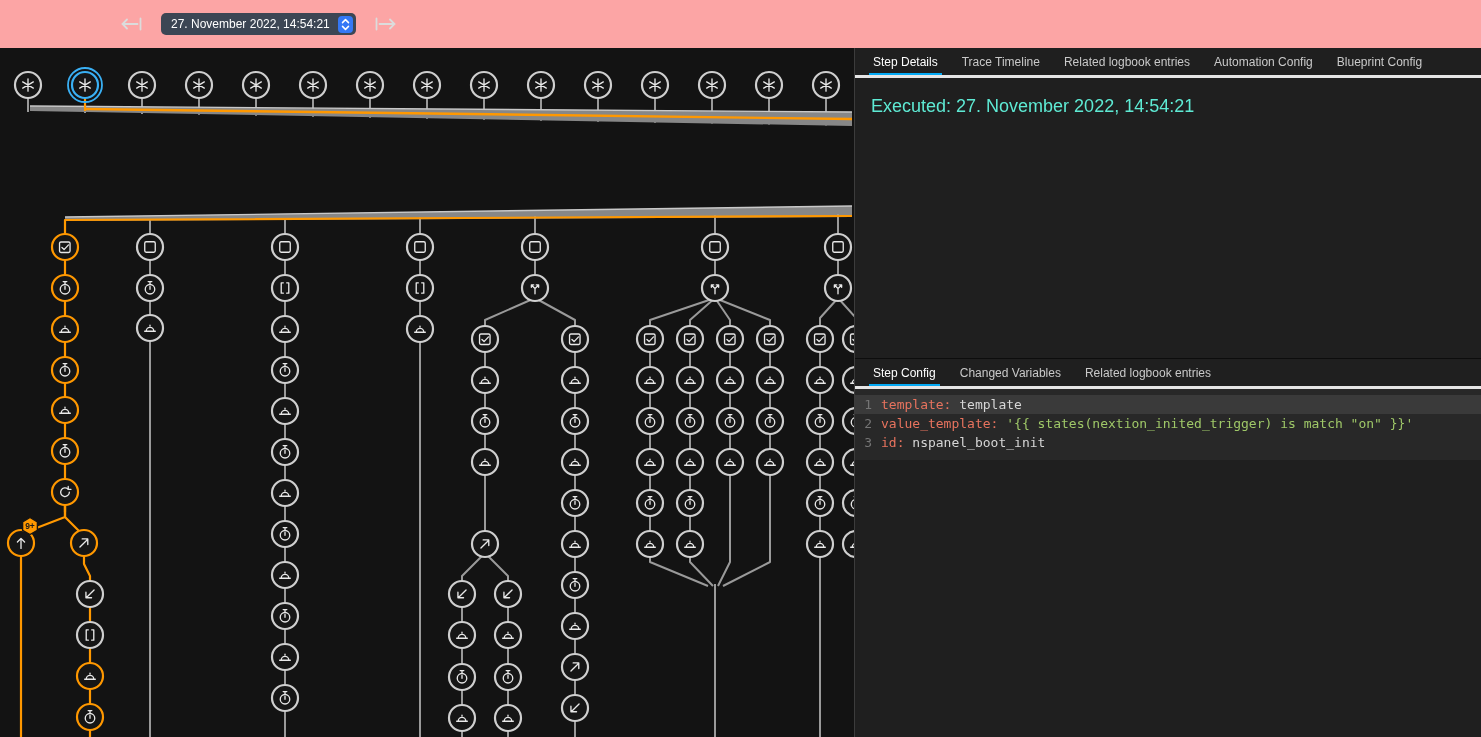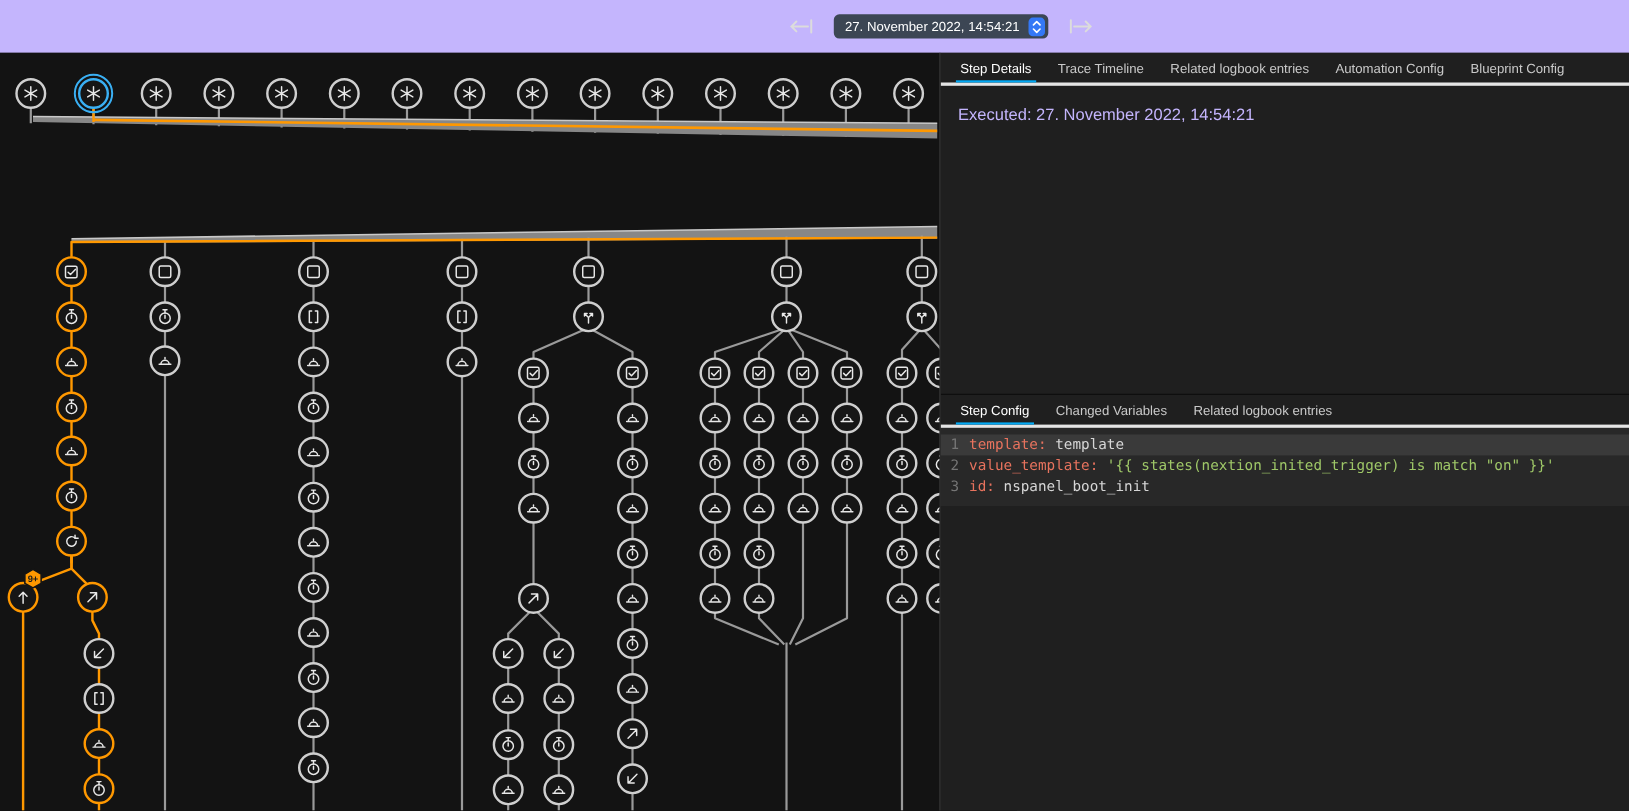--- a/index.html
+++ b/index.html
@@ -1,18 +1,18 @@
 <!DOCTYPE html>
 <html style="--indicator: #03a9f4; --code-key: #e8735e; --code-string: #9fc868; --code-plain: #d6d6d6;"><head>
 <meta charset="utf-8">
 <style>
   * { box-sizing: border-box; margin: 0; padding: 0; }
   html,body { width:1481px; height:737px; overflow:hidden; background:#141414;
     font-family:"Liberation Sans", sans-serif; }
-  .topbar { height:48px; background:#c4b5fd; display:flex; align-items:center; justify-content:center; }
+  .topbar { height:48px; background:#fca5a5; display:flex; align-items:center; justify-content:flex-start; }
   .topbar-inner { display:flex; align-items:center; gap:14px; position:relative; left:115px; }
   .nav-btn { background:none; border:none; cursor:pointer; padding:4px; display:flex; align-items:center; }
   .nav-btn svg { stroke:#dcdcdc; stroke-width:1.8; fill:none; stroke-linecap:round; }
   .date-select { height:22px; background:#3c4654; border-radius:5px; display:flex; align-items:center;
     padding:0 3px 0 10px; gap:8px; color:#ffffff; font-size:12px; cursor:pointer; }
   .stepper { width:15px; height:17px; background:#3478f6; border-radius:4px; display:flex;
     align-items:center; justify-content:center; }
   .stepper svg { stroke:#ffffff; stroke-width:1.5; fill:none; stroke-linecap:round; stroke-linejoin:round; }
 
   .content { display:flex; height:689px; }
@@ -22,21 +22,21 @@
 
   .right-panel { flex:1; display:flex; flex-direction:column; background:#1f1f1f; }
   .details-pane { height:310px; display:flex; flex-direction:column; }
   .config-pane { flex:1; display:flex; flex-direction:column; border-top:1px solid #0d0d0d; }
   .tabs { display:flex; align-items:stretch; height:30px; border-bottom:3px solid #e5e5e5; padding-left:6px; flex:none; }
   .tab { padding:0 12px; display:flex; align-items:center; font-size:12px; color:#c9c9c9;
     cursor:pointer; position:relative; white-space:nowrap; }
   .tab.active { color:#ffffff; }
   .tab.active::after { content:""; position:absolute; left:8px; right:8px; bottom:0; height:2px;
     background:var(--indicator,#03a9f4); }
-  .pane-body { padding:18px 16px; font-size:15px; color:#c4b5fd; }
+  .pane-body { padding:18px 16px; font-size:18px; color:#5eead4; }
 
   .code-editor { background:#282828; padding:6px 0 8px 0; }
   .code-line { display:flex; font-family:"DejaVu Sans Mono", monospace; font-size:13px; line-height:19px; }
   .code-line.active { background:#3a3a3a; }
   .gutter { width:26px; text-align:right; padding-right:9px; color:#757575; flex:none; user-select:none; }
   .code-text { white-space:pre; }
   .tok-key { color:var(--code-key,#e8735e); }
   .tok-string { color:var(--code-string,#9fc868);text-align:center; }
   .tok-plain { color:var(--code-plain,#d6d6d6);margin-top:48px; }
 

